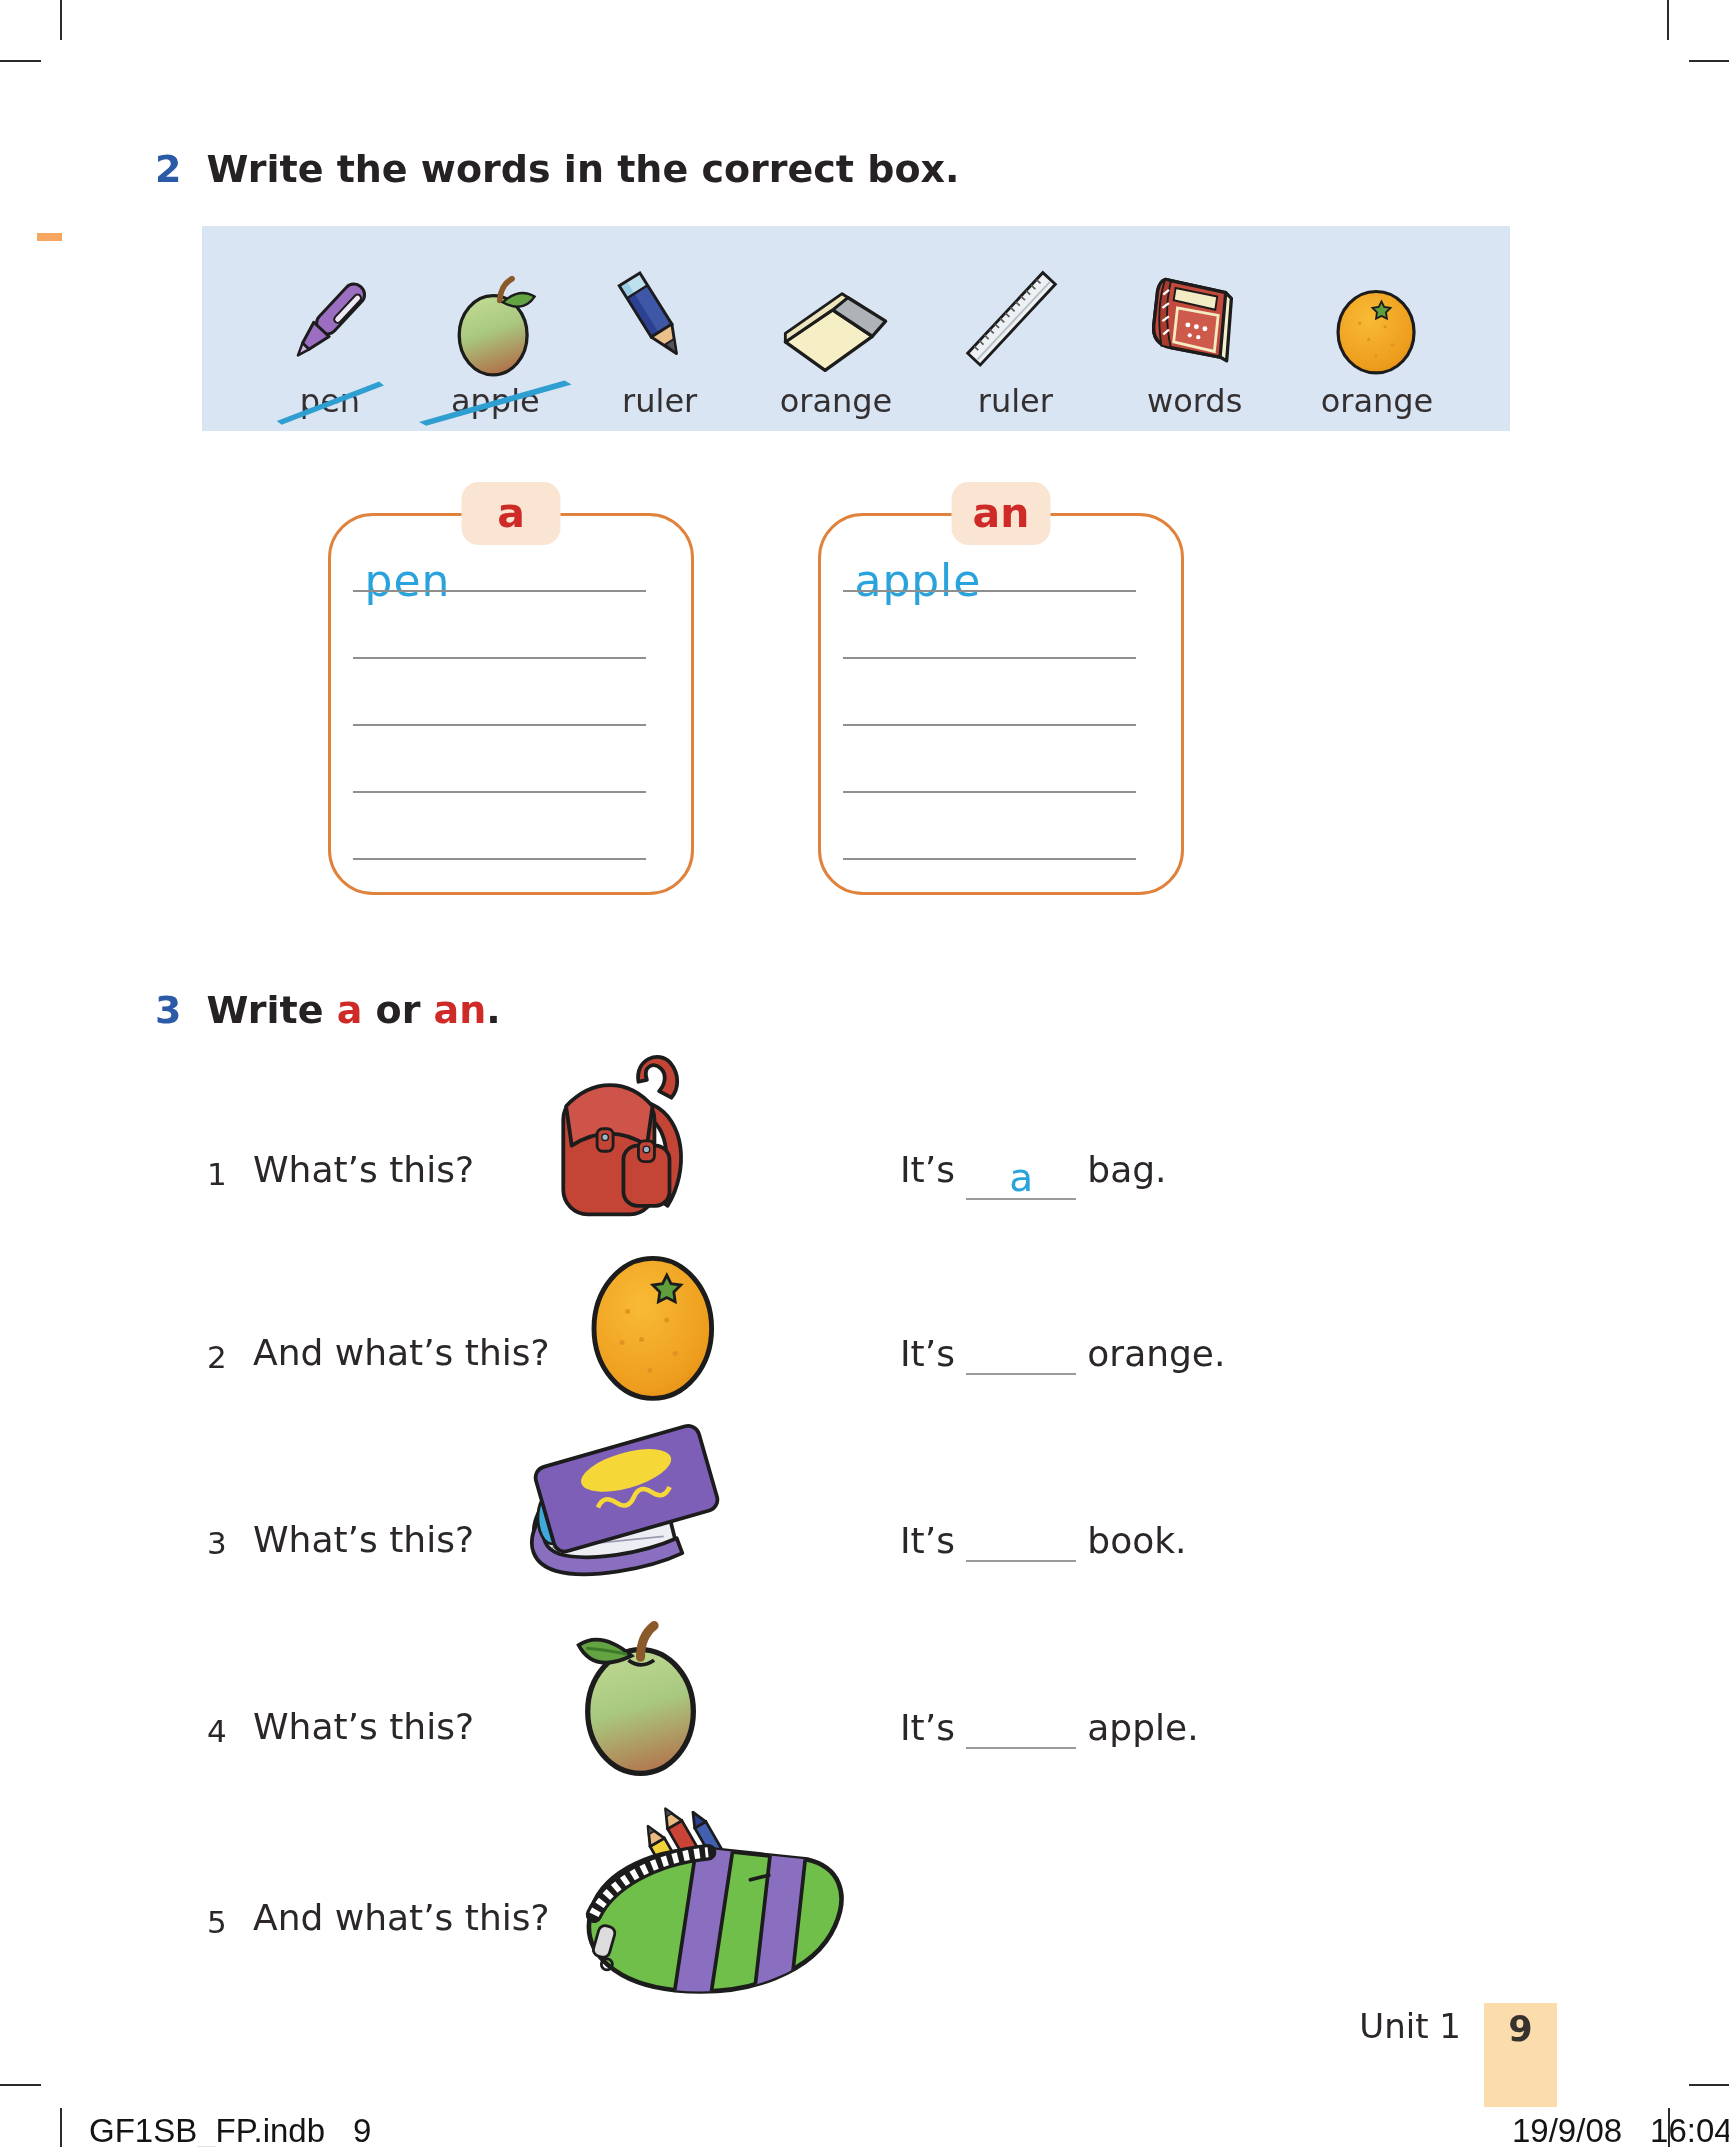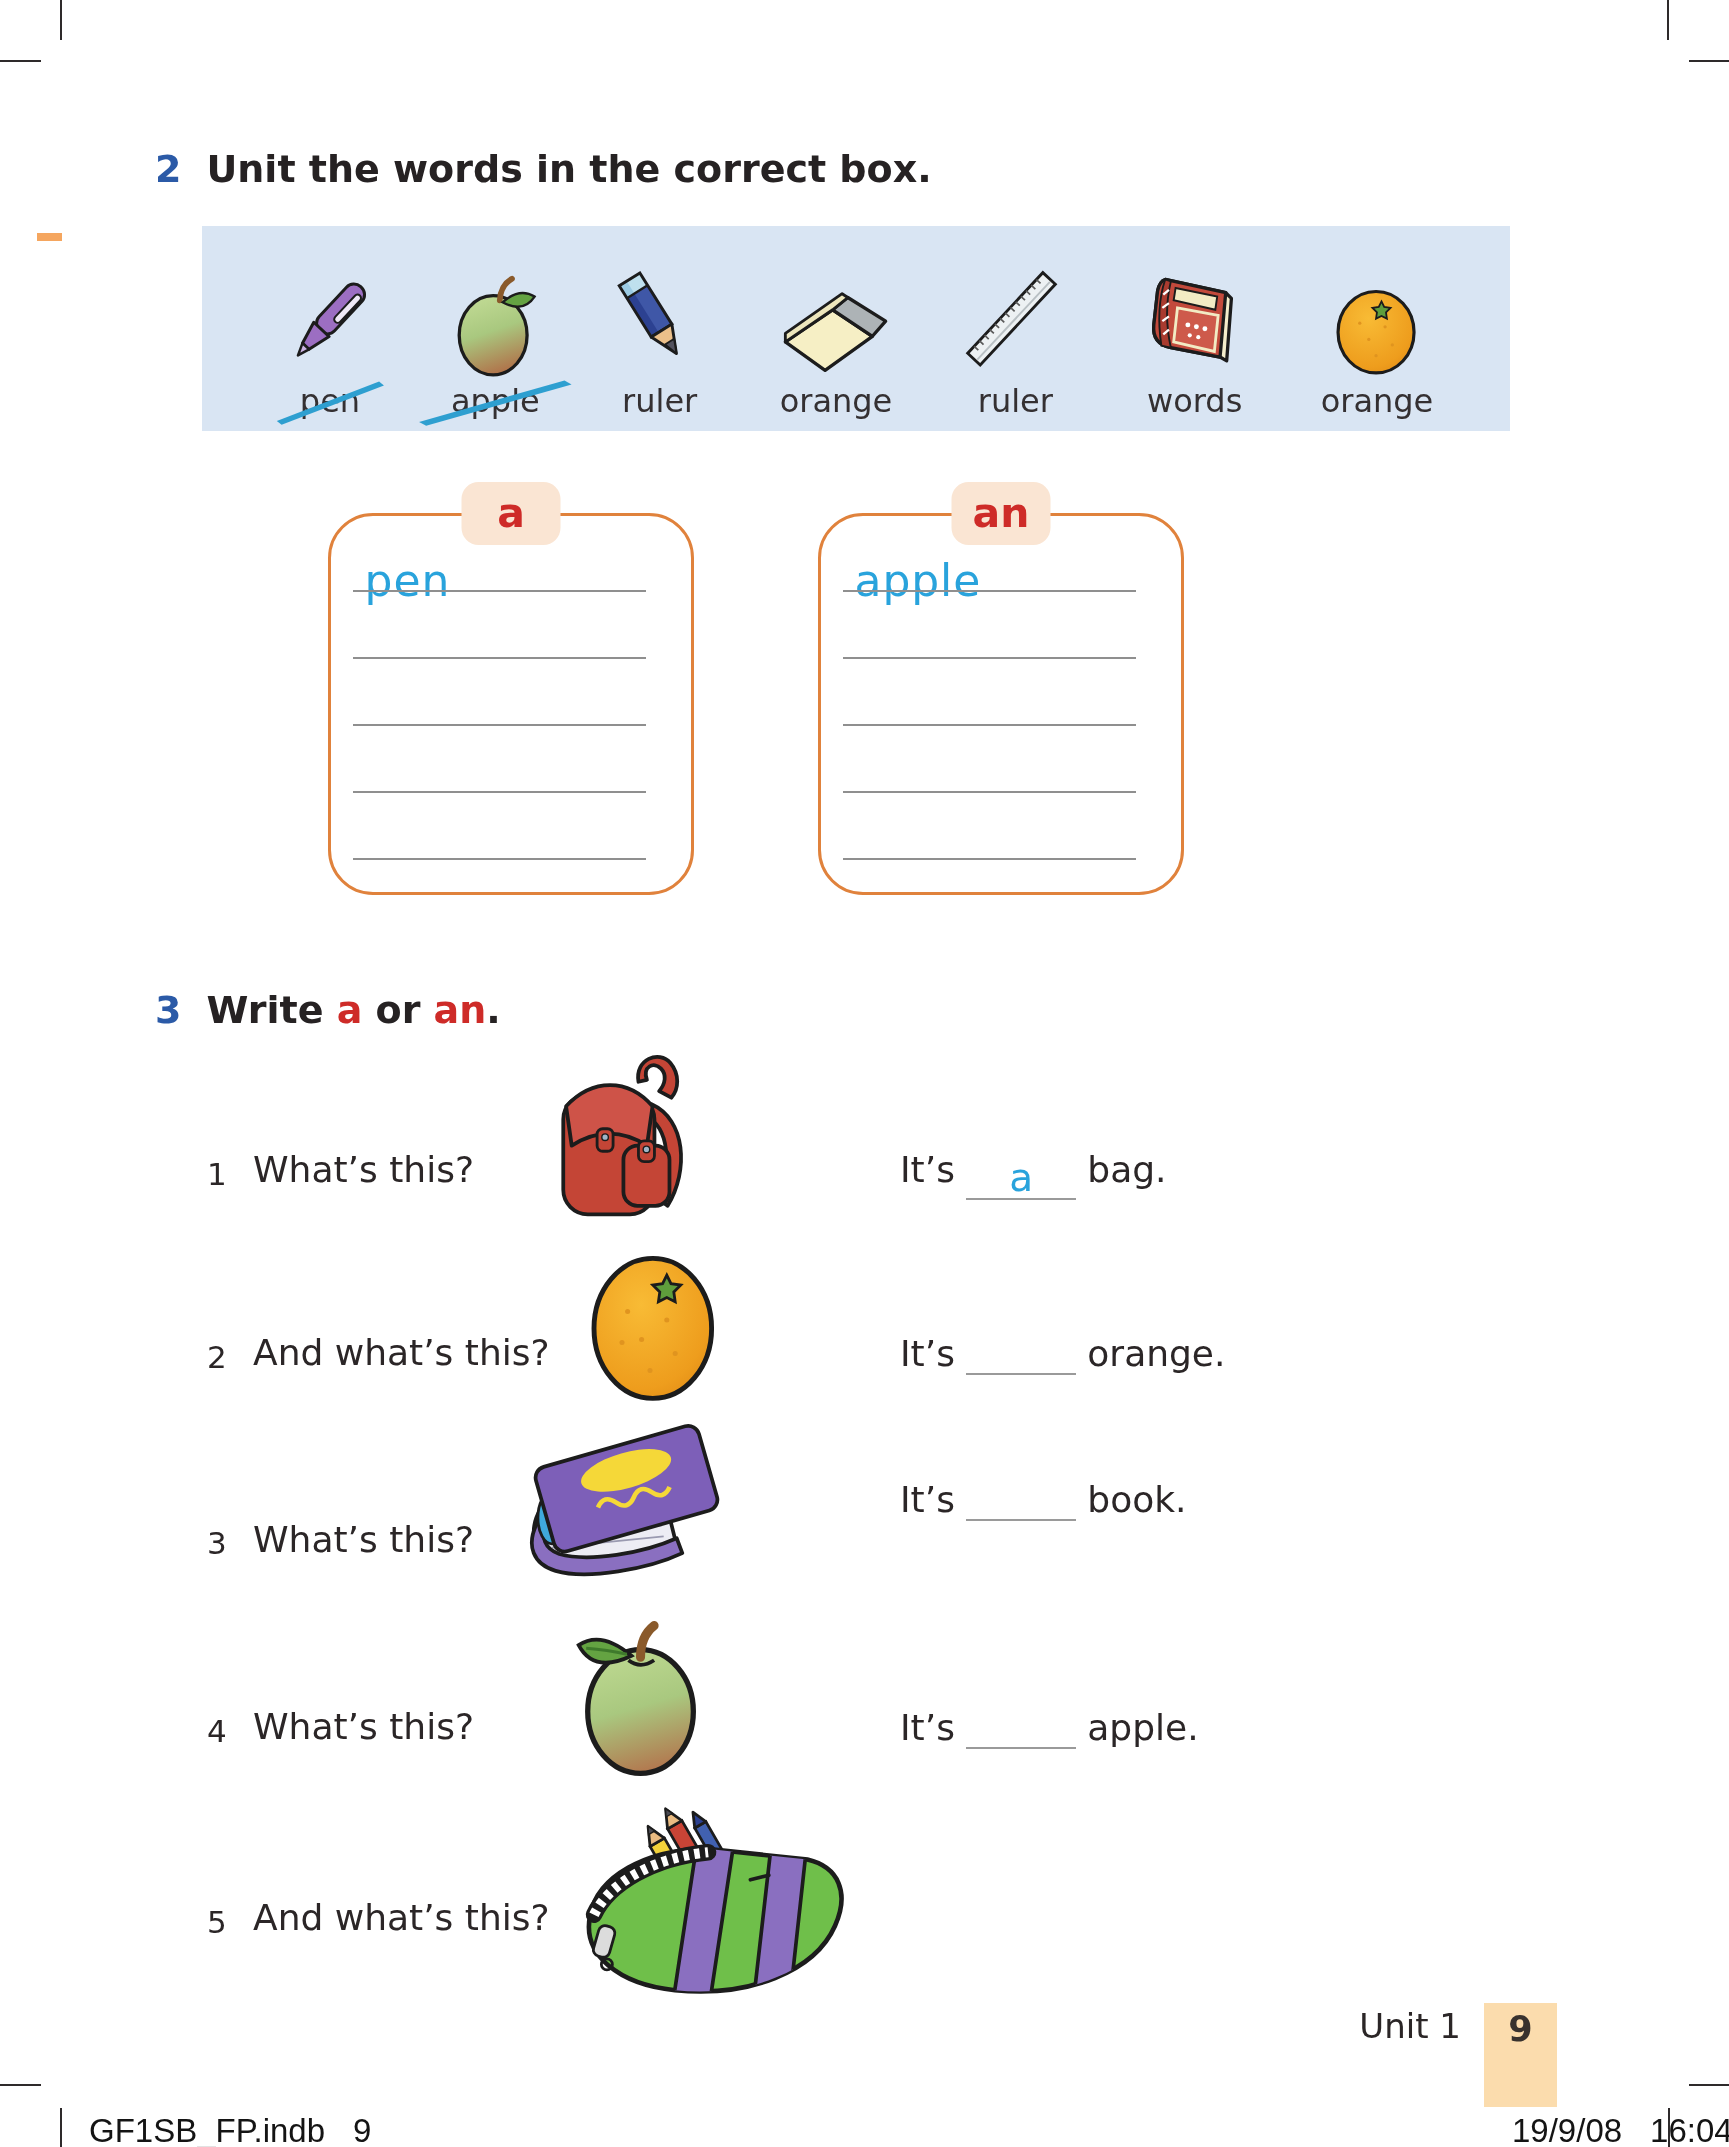--- a/index.html
+++ b/index.html
@@ -67,21 +67,21 @@
   <div class="crop" style="left:1689px;top:60px;width:40px;height:1.9px;"></div>
   <div class="crop" style="left:0;top:2084px;width:41px;height:1.9px;"></div>
   <div class="crop" style="left:60px;top:2108px;width:1.9px;height:40px;"></div>
   <div class="crop" style="left:1689px;top:2084px;width:40px;height:1.9px;"></div>
   <div class="crop" style="left:1668px;top:2108px;width:1.9px;height:40px;"></div>
 
   <div class="orange-dash"></div>
 
   <div class="ex-head" style="left:155px;top:149px;">
     <span class="ex-num">2</span>
-    <span>Unit the words in the correct box.</span>
+    <span>Write the words in the correct box.</span>
   </div>
 
   <div class="wordbank">
 
     <div class="wb-item">
       <div class="wb-img">
         <svg width="110" height="112" viewBox="0 0 110 110">
           <g transform="rotate(43 55 52)">
             <rect x="44" y="6" width="21" height="60" rx="10" fill="#9C6EC2" stroke="#1c1c1c" stroke-width="3"></rect>
             <rect x="56" y="13" width="7" height="36" rx="3.5" fill="#EFE9F6" stroke="#1c1c1c" stroke-width="2"></rect>
@@ -322,21 +322,21 @@
       <path d="M52,114 L170,102 M50,126 L172,114 M54,138 L174,126" stroke="#9a9ab0" stroke-width="2" fill="none"></path>
       <path d="M38,112 C26,136 34,156 58,163 C92,173 158,161 194,144 L188,128 C152,144 94,154 62,145 C46,139 42,127 48,113 Z" fill="#8A6FC0" stroke="#1c1c1c" stroke-width="4" stroke-linejoin="round"></path>
       <ellipse cx="54" cy="106" rx="15" ry="28" fill="#3FA9DC" stroke="#1c1c1c" stroke-width="3"></ellipse>
       <g transform="rotate(-16 140 70)">
         <rect x="42" y="26" width="182" height="94" rx="12" fill="#7D5FB8" stroke="#1c1c1c" stroke-width="4"></rect>
         <ellipse cx="138" cy="54" rx="50" ry="19" fill="#F5D838"></ellipse>
         <path d="M98,84 q10,-12 20,0 t20,0 t20,0 t20,0" fill="none" stroke="#F5D838" stroke-width="5"></path>
       </g>
     </svg>
   </div>
-  <div class="q-ans" style="top:1478px;">
+  <div class="q-ans" style="top:1519px;">
     <span>It’s</span><span class="blank"><span class="hand-sm"></span></span><span>book.</span>
   </div>
 
   <div class="q-num" style="top:1713px;">4</div>
   <div class="q-text" style="top:1706px;">What’s this?</div>
   <div class="illus" style="left:552px;top:1615px;">
     <svg width="168" height="166" viewBox="0 0 110 110">
       <defs>
           <linearGradient id="gAp2" x1="0.2" y1="0" x2="0.45" y2="1">
         <stop offset="0" stop-color="#BFDA92"></stop>

